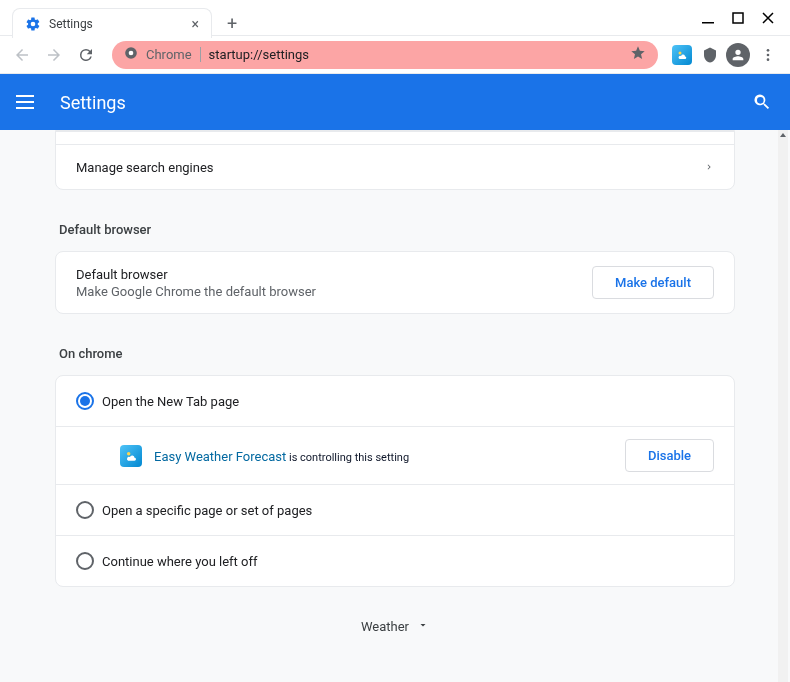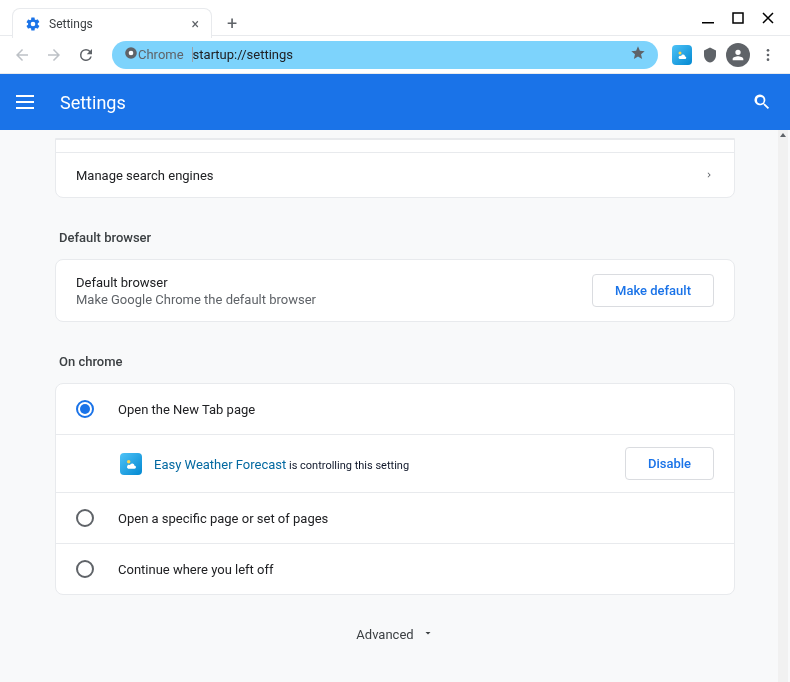--- a/index.html
+++ b/index.html
@@ -12,21 +12,21 @@
 .tab-strip{position:absolute;top:8px;left:12px;display:flex;align-items:center;height:30px}
 .tab{display:flex;align-items:center;background:#fff;border:1px solid #e8eaed;border-bottom:none;border-radius:8px 8px 0 0;padding:0 12px;height:30px;gap:8px;min-width:200px}
 .tab-icon{width:16px;height:16px;display:flex;align-items:center;justify-content:center}
 .tab-title{font-size:12px;color:#3c4043;flex:1}
 .tab-close{color:#5f6368;font-size:14px;cursor:pointer}
 .new-tab{width:28px;height:28px;display:flex;align-items:center;justify-content:center;color:#5f6368;font-size:18px;cursor:pointer;margin-left:6px}
 
 .toolbar{height:38px;background:#fff;display:flex;align-items:center;padding:0 8px;gap:4px;border-bottom:1px solid #e8eaed}
 .nav-btn{width:28px;height:28px;border-radius:50%;display:flex;align-items:center;justify-content:center;color:#5f6368;cursor:pointer}
 .nav-btn.disabled{color:#bdc1c6}
-.omnibox{flex:1;height:28px;background:#7dd3fc;border-radius:14px;display:flex;align-items:center;padding:0 12px;margin:0 8px}
+.omnibox{flex:1;height:28px;background:#fca5a5;border-radius:14px;display:flex;align-items:center;padding:0 12px;gap:8px;margin:0 8px}
 .omnibox-icon{color:#5f6368;font-size:14px}
 .omnibox-prefix{color:#5f6368;font-size:13px;border-right:1px solid #9aa0a6;padding-right:8px}
 .omnibox-url{color:#202124;font-size:13px}
 .omnibox-star{margin-left:auto;color:#5f6368}
 .ext-icon{width:24px;height:24px;display:flex;align-items:center;justify-content:center;cursor:pointer}
 .avatar{width:24px;height:24px;border-radius:50%;background:#5f6368;display:flex;align-items:center;justify-content:center;cursor:pointer}
 .menu-dots{width:28px;height:28px;display:flex;align-items:center;justify-content:center;color:#5f6368;cursor:pointer}
 
 
 .settings-header{height:56px;background:#1a73e8;display:flex;align-items:center;padding:0 16px;color:#fff}
@@ -42,21 +42,21 @@
 .card{background:#fff;border-radius:8px;border:1px solid #e8eaed;margin-bottom:8px}
 .card-row{padding:14px 20px;display:flex;align-items:center;border-top:1px solid #e8eaed}
 .card-row:first-child{border-top:none}
 .row-title{font-size:13px;color:#202124;flex:1}
 .row-sub{font-size:13px;color:#5f6368;margin-top:2px}
 .row-arrow{color:#5f6368;font-size:14px}
 .section-title{font-size:13px;color:#3c4043;font-weight:500;padding:24px 4px 14px 4px}
 
 .pill-btn{border:1px solid #dadce0;background:#fff;color:#1a73e8;font-size:13px;font-weight:500;padding:8px 22px;border-radius:4px;cursor:pointer}
 
-.radio-row{padding:16px 20px;display:flex;align-items:center;gap:24px}
+.radio-row{padding:16px 20px;display:flex;align-items:center;gap:8px}
 .radio{width:18px;height:18px;border:2px solid #5f6368;border-radius:50%;display:flex;align-items:center;justify-content:center;flex-shrink:0}
 .radio.selected{border-color:#1a73e8}
 .radio.selected::after{content:'';width:10px;height:10px;background:#1a73e8;border-radius:50%}
 .radio-label{font-size:13px;color:#202124}
 
 .extension-notice{padding:12px 20px 12px 64px;display:flex;align-items:center;gap:12px;border-top:1px solid #e8eaed}
 .ext-badge{width:22px;height:22px;border-radius:4px;background:linear-gradient(135deg,#4fc3f7,#0288d1);display:flex;align-items:center;justify-content:center;flex-shrink:0}
 .ext-link{color:#0369a1;font-size:13px}
 .ext-text{color:#0f172a;font-size:11px}
 
@@ -166,21 +166,21 @@
   <div class="search-btn">
     <svg width="20" height="20" viewBox="0 0 24 24">
         <path fill="#fff" d="M15.5 14h-.79l-.28-.27a6.5 6.5 0 1 0-.7.7l.27.28v.79l5 4.99L20.49 19zM10 14a4 4 0 1 1 4-4 4 4 0 0 1-4 4z"></path>
       </svg>
   </div>
 </div>
 
 <div class="content">
   <div class="section">
 
-    <div class="card card-top-clip" style="margin-top:8px">
+    <div class="card card-top-clip" style="margin-top:0">
       <div class="card-row" style="border-top:1px solid #e8eaed;padding-top:6px;padding-bottom:6px;color:#5f6368;font-size:11px;overflow:hidden;height:12px"></div>
       <div class="card-row">
         <div class="row-title">Manage search engines</div>
         <div class="row-arrow">
           <svg width="10" height="10" viewBox="0 0 24 24">
               <path fill="currentColor" d="M8.59 16.59L13.17 12 8.59 7.41 10 6l6 6-6 6z"></path>
             </svg>
         </div>
       </div>
     </div>
@@ -218,21 +218,21 @@
         <div class="radio"></div>
         <div class="radio-label">Open a specific page or set of pages</div>
       </div>
       <div class="radio-row" style="border-top:1px solid #e8eaed">
         <div class="radio"></div>
         <div class="radio-label">Continue where you left off</div>
       </div>
     </div>
 
     <div class="advanced-row">
-      <span>Advanced</span>
+      <span>Weather</span>
       <span>
         <svg width="12" height="12" viewBox="0 0 24 24">
             <path fill="#3c4043" d="M7 10l5 5 5-5z"></path>
           </svg>
       </span>
     </div>
 
   </div>
   <div class="scrollbar">
     <svg width="10" height="10" style="position:absolute;top:0;left:0">

